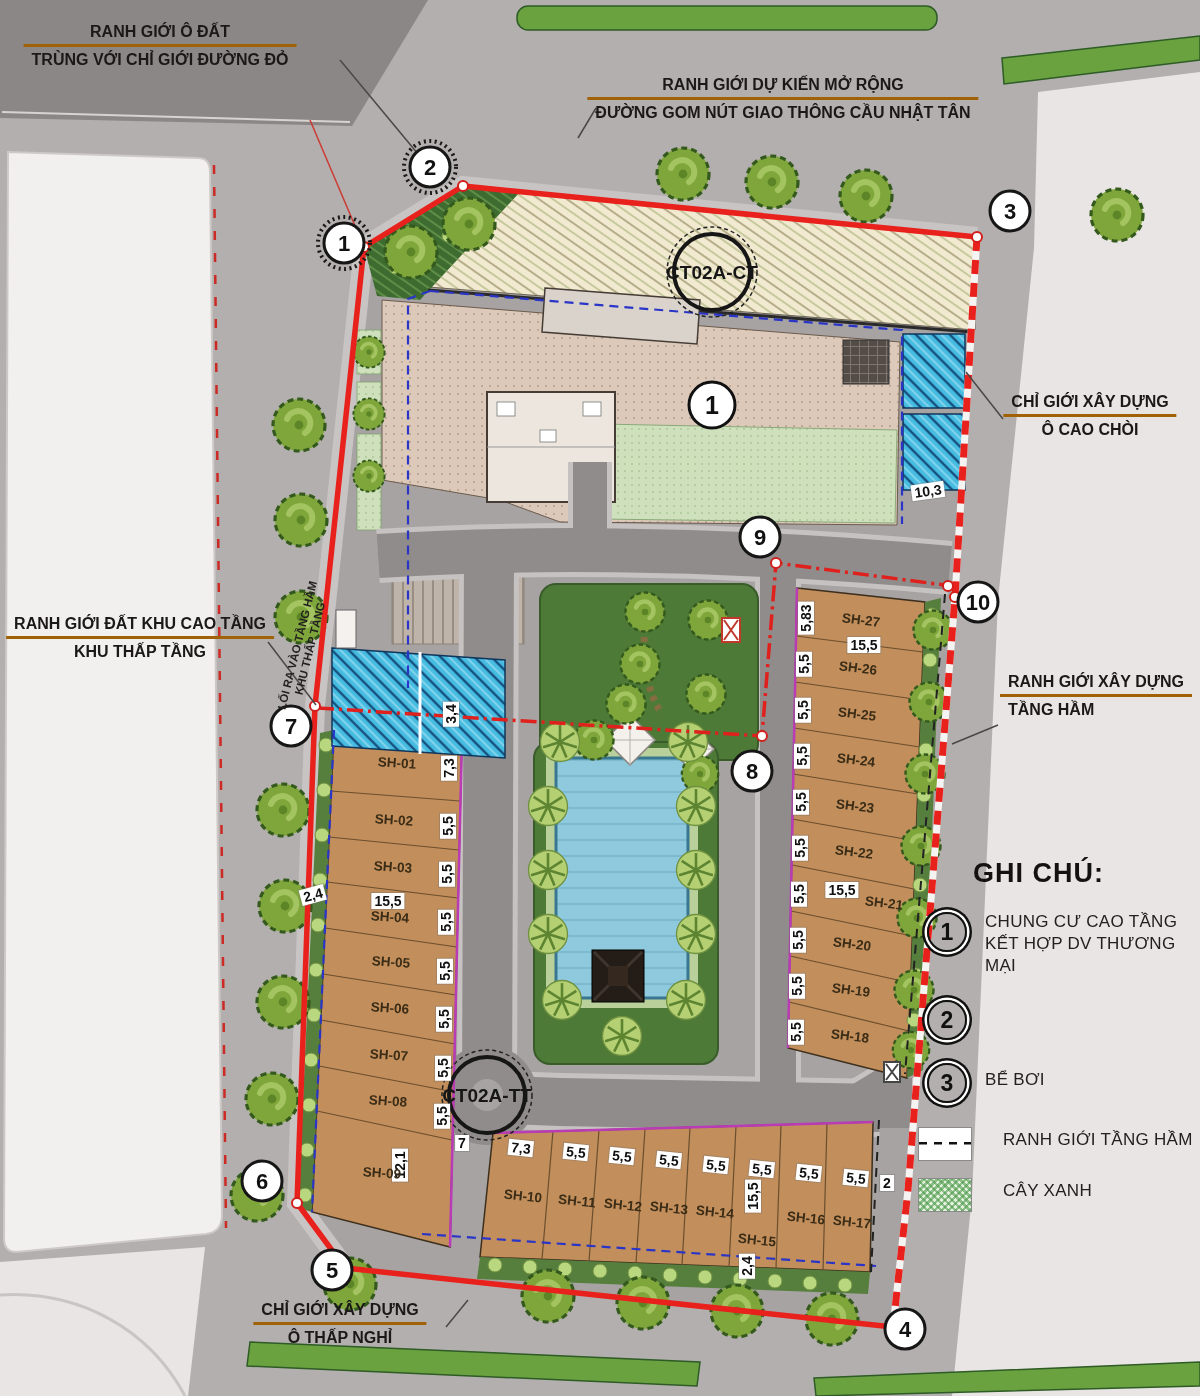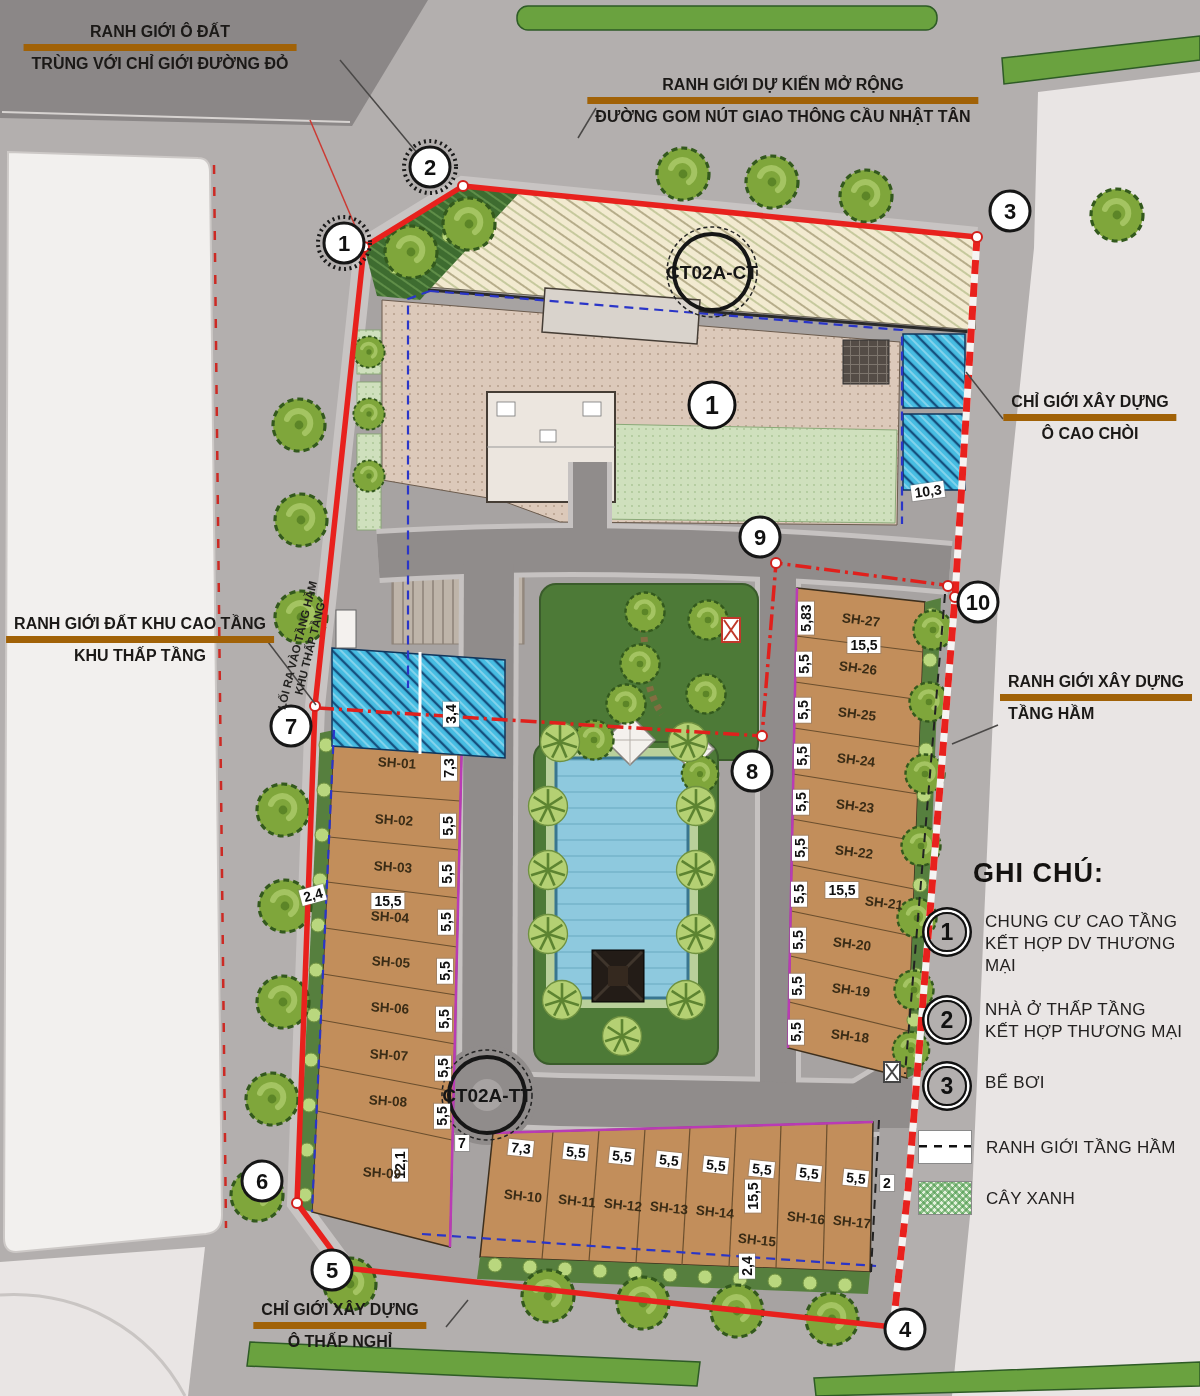--- a/index.html
+++ b/index.html
@@ -15,34 +15,34 @@
       transform:translate(-50%,-50%);}
   .r90{transform:translate(-50%,-50%) rotate(-90deg)!important;}
   .r4{transform:translate(-50%,-50%) rotate(4deg)!important;}
   .r6{transform:translate(-50%,-50%) rotate(6deg)!important;}
   .r7{transform:translate(-50%,-50%) rotate(7deg)!important;}
   .rm8{transform:translate(-50%,-50%) rotate(-8deg)!important;}
   .rm15{transform:translate(-50%,-50%) rotate(-15deg)!important;}
   
   .co{transform:translate(-50%,0);text-align:center;color:#1b1917;font-weight:bold;
       font-size:16px;white-space:nowrap;line-height:1.2;}
-  .co .l1{display:block;border-bottom:7px solid #a16207;padding:0 8px 3px;}
+  .co .l1{display:block;border-bottom:3px solid #a16207;padding:0 8px 3px;}
   .co .l2{display:block;padding:3px 8px 0;}
   .co.la .l2{text-align:left;}
   .vlab{transform:translate(-50%,-50%) rotate(-76deg);color:#232220;font-weight:bold;
         font-size:11.5px;line-height:13px;text-align:center;white-space:nowrap;}
   
   .legend{left:915px;top:858px;width:285px;}
   .ltitle{margin-left:58px;font-size:27px;font-weight:bold;letter-spacing:1px;color:#141210;}
   .lrow{display:flex;align-items:flex-start;gap:16px;margin:20px 0 0 10px;}
   .lnum{flex:0 0 auto;width:36px;height:36px;border:2.5px solid #111;border-radius:50%;
         box-shadow:0 0 0 2.5px #fff,0 0 0 5px #111;display:flex;align-items:center;
         justify-content:center;font-size:23px;font-weight:bold;color:#111;margin:3px 2px 0 2px;}
   .ltext{font-size:17px;line-height:22px;letter-spacing:.3px;color:#232120;padding-top:2px;}
-  .srow{display:flex;align-items:center;gap:14px;margin:17px 0 0 3px;}
+  .srow{display:flex;gap:31px;margin:17px 0 0 3px;}
   .sw{flex:0 0 auto;width:52px;height:32px;border:1px solid #8a8a8a;background:#fff;}
   .sw.dashed{background-color:#fff;background-image:repeating-linear-gradient(90deg,#111 0 8px,transparent 8px 15px);
              background-size:100% 2.5px;background-position:0 14px;background-repeat:no-repeat;}
   .sw.gray{background:#c2bebd;}
   .sw.green{background-color:#e4f1dc;
       background-image:repeating-linear-gradient(45deg,rgba(70,150,70,.55) 0 2.5px,transparent 2.5px 5px),
                        repeating-linear-gradient(-45deg,rgba(70,150,70,.55) 0 2.5px,transparent 2.5px 5px);}
   .sw.dark{height:46px;background-color:#1f1814;
       background-image:linear-gradient(45deg,transparent 46%,#3c322b 46% 54%,transparent 54%),
                        linear-gradient(-45deg,transparent 46%,#3c322b 46% 54%,transparent 54%);}
@@ -556,24 +556,20 @@
     <div class="ltitle" style="position:static">GHI CHÚ:</div>
     <div class="lrow" style="position:static">
       <div class="lnum" style="position:static">1</div>
       <div class="ltext" style="position:static">
         <span style="display:block">CHUNG CƯ CAO TẦNG</span>
         <span style="display:block">KẾT HỢP DV THƯƠNG MẠI</span>
       </div>
     </div>
     <div class="lrow" style="position:static">
       <div class="lnum" style="position:static">2</div>
-      <div class="ltext" style="position:static">
-        <span style="display:block">NHÀ Ở THẤP TẦNG</span>
-        <span style="display:block">KẾT HỢP THƯƠNG MẠI</span>
-      </div>
     </div>
     <div class="lrow" style="position:static">
       <div class="lnum" style="position:static">3</div>
       <div class="ltext" style="position:static;padding-top:9px">
         <span style="display:block">BỂ BƠI</span>
       </div>
     </div>
     <div class="srow" style="position:static;margin-top:24px">
       <div class="sw dashed" style="position:static"></div>
       <div class="ltext" style="position:static">RANH GIỚI TẦNG HẦM</div>

